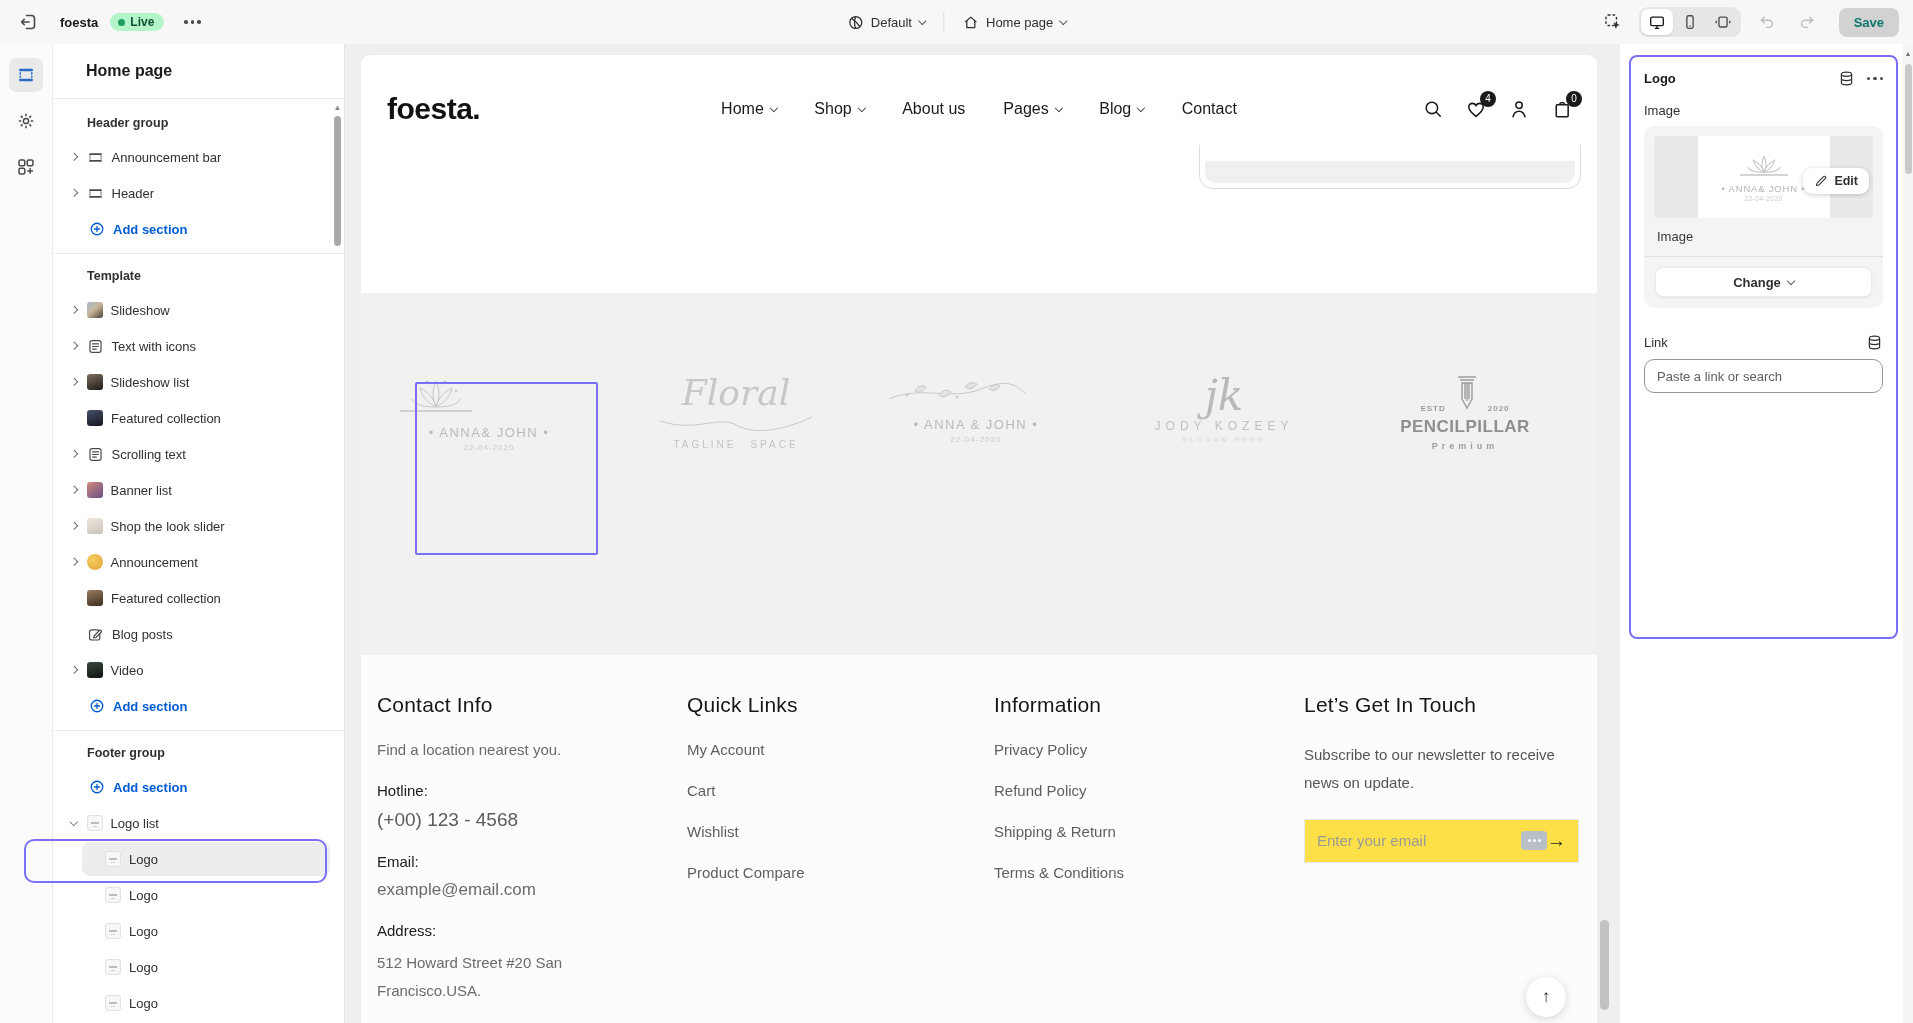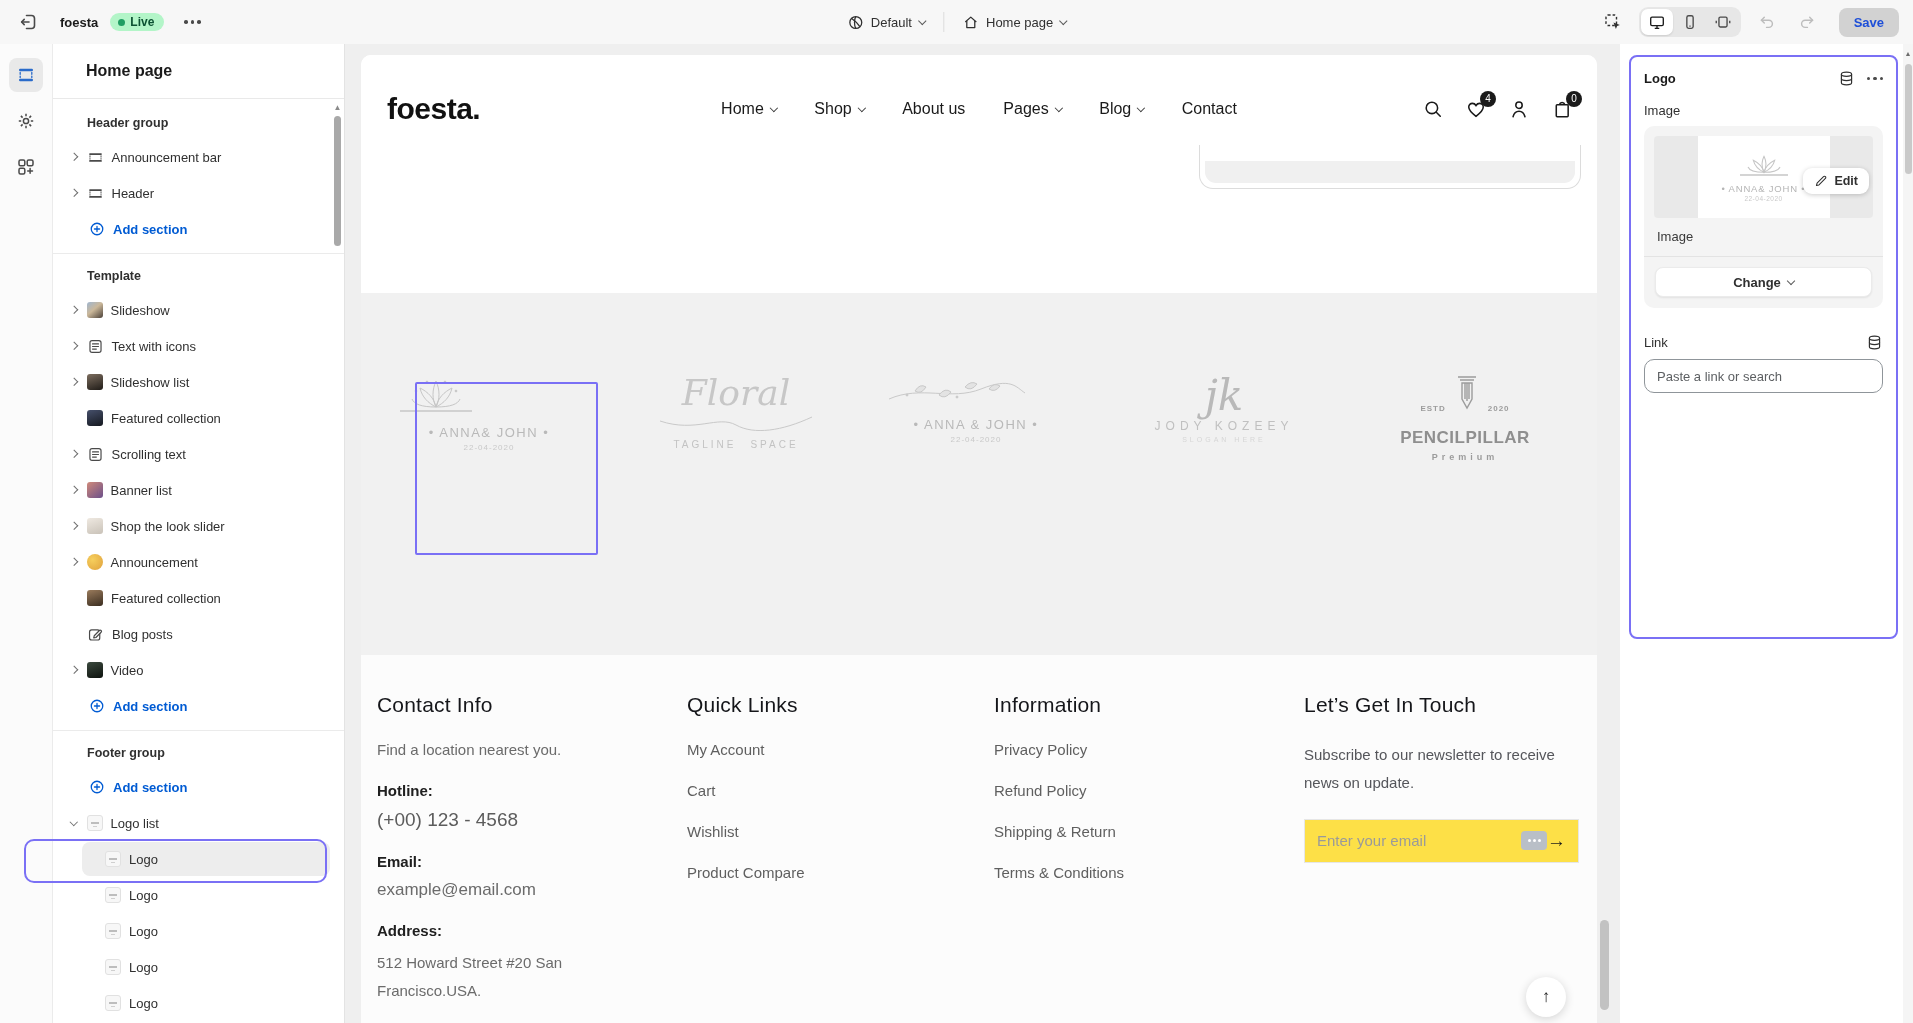--- a/index.html
+++ b/index.html
@@ -16,21 +16,21 @@
   .live-dot { width:7px; height:7px; border-radius:50%; background:#1f9e62; }
   .hdots { display:flex; gap:3px; margin-left:8px; }
   .hdots i { width:3.5px; height:3.5px; border-radius:50%; background:#4a4a4a; }
   .tb-sel { display:flex; align-items:center; gap:7px; font-size:13px; color:#303030; cursor:pointer; }
   .tb-divider { width:1px; height:20px; background:#dcdcdc; margin:0 8px; }
   .chev { width:6px; height:6px; border-right:1.5px solid #5c5c5c; border-bottom:1.5px solid #5c5c5c; transform:rotate(45deg); margin-top:-3px; }
   .seg { display:flex; background:#e7e7e7; border-radius:9px; padding:2px; gap:1px; }
   .seg .seg-btn { width:32px; height:26px; display:flex; align-items:center; justify-content:center; border-radius:7px; }
   .seg .seg-btn.active { background:#fff; box-shadow:0 1px 2px rgba(0,0,0,.12); }
   .ghost-btn { width:28px; height:28px; display:flex; align-items:center; justify-content:center; }
-  .save-btn { background:#d2d2d2; color:#1d4ed8; font-size:13px; font-weight:600; border:none; border-radius:8px; padding:7px 15px; margin-left:6px; }
+  .save-btn { background:#d2d2d2; color:#0f766e; font-size:13px; font-weight:600; border:none; border-radius:8px; padding:7px 15px; margin-left:6px; }
 
   
   .rail { position:absolute; top:44px; left:0; width:53px; bottom:0; background:#fbfbfb; border-right:1px solid #ebebeb; display:flex; flex-direction:column; align-items:center; padding-top:14px; gap:12px; z-index:30; }
   .rail-btn { width:34px; height:34px; border-radius:8px; display:flex; align-items:center; justify-content:center; }
   .rail-btn.active { background:#e9e9e9; }
 
   
   .left-panel { position:absolute; top:44px; left:53px; width:292px; bottom:0; background:#ffffff; border-right:1px solid #e3e3e3; z-index:20; overflow:hidden; }
   .lp-title { height:55px; display:flex; align-items:center; padding-left:33px; font-size:16px; font-weight:700; color:#1a1a1a; border-bottom:1px solid #e9e9e9; }
   .lp-list { padding-top:8px; }
@@ -82,30 +82,30 @@
   .logoitem { position:absolute; top:82px; width:190px; text-align:center; color:#c4c4c4; }
   .li-1 { left:33px; } .li-2 { left:280px; } .li-3 { left:520px; } .li-4 { left:768px; } .li-5 { left:1009px; }
   .lg-name { font-size:13px; letter-spacing:1.5px; color:#b9b9b9; margin-top:6px; white-space:nowrap; }
   .lg-date { font-size:8px; letter-spacing:1px; color:#c9c9c9; margin-top:3px; }
   .lg-script { font-family:"DejaVu Serif", serif; font-style:italic; font-size:36px; color:#c7c7c7; line-height:1; }
   .lg-tagline { font-size:10px; letter-spacing:3px; color:#c3c3c3; margin-top:8px; display:flex; justify-content:center; gap:14px; }
   .lg-jk { font-family:"DejaVu Serif", serif; font-style:italic; font-size:42px; color:#b9b9b9; line-height:1; }
   .lg-jkname { font-size:12px; letter-spacing:5px; color:#c0c0c0; margin-top:2px; white-space:nowrap; }
   .lg-slogan { font-size:7px; letter-spacing:3px; color:#d6d6d6; margin-top:3px; }
   .lg-estd-row { display:flex; align-items:flex-end; justify-content:center; gap:8px; font-size:8px; letter-spacing:1px; color:#9c9c9c; font-weight:700; }
-  .lg-pill-name { font-size:17px; font-weight:800; letter-spacing:0.5px; color:#8f8f8f; margin-top:15px; font-stretch:condensed; }
+  .lg-pill-name { font-size:17px; font-weight:800; letter-spacing:0.5px; color:#8f8f8f; margin-top:4px; font-stretch:condensed; }
   .lg-premium { font-size:9px; letter-spacing:4px; color:#9c9c9c; font-weight:700; margin-top:4px; }
 
   
   .site-footer { position:relative; height:368px; background:#fcfcfc; }
   .fcol { position:absolute; top:38px; }
   .fc-1 { left:16px; width:290px; } .fc-2 { left:326px; width:240px; } .fc-3 { left:633px; width:270px; } .fc-4 { left:943px; width:280px; }
   .f-title { font-size:21px; font-weight:500; color:#15161a; letter-spacing:0.2px; margin-bottom:24px; }
   .f-text { font-size:15px; color:#6b6b6b; margin-bottom:24px; }
-  .f-label { font-size:15px; color:#202020; font-weight:700; margin-bottom:10px; }
+  .f-label { font-size:15px; color:#202020; font-weight:400; margin-bottom:10px; }
   .f-phone { font-size:19px; color:#5c5c5c; margin-bottom:22px; }
   .f-mail { font-size:17px; color:#6b6b6b; margin-bottom:22px; }
   .f-addr { font-size:15px; color:#6b6b6b; line-height:1.85; width:255px; }
   .f-link { font-size:15px; color:#5f5f5f; margin-bottom:24px; cursor:pointer; }
   .nl-text { font-size:15px; color:#55565b; line-height:1.85; width:265px; margin-bottom:22px; }
   .nl-form { width:275px; height:44px; background:#fde047; border:1px solid #e6e6e6; display:flex; align-items:center; padding:0 12px; }
   .nl-input { flex:1; border:none; outline:none; font-size:15px; color:#333; background:transparent; font-family:"Liberation Sans",sans-serif; min-width:0; }
   .nl-input::placeholder { color:#9a9a9a; }
   .autofill-chip { width:26px; height:19px; background:#b9bfc7; border-radius:4px; display:flex; align-items:center; justify-content:center; gap:2px; flex:0 0 auto; }
   .autofill-chip i { width:3px; height:3px; border-radius:50%; background:#fff; }

